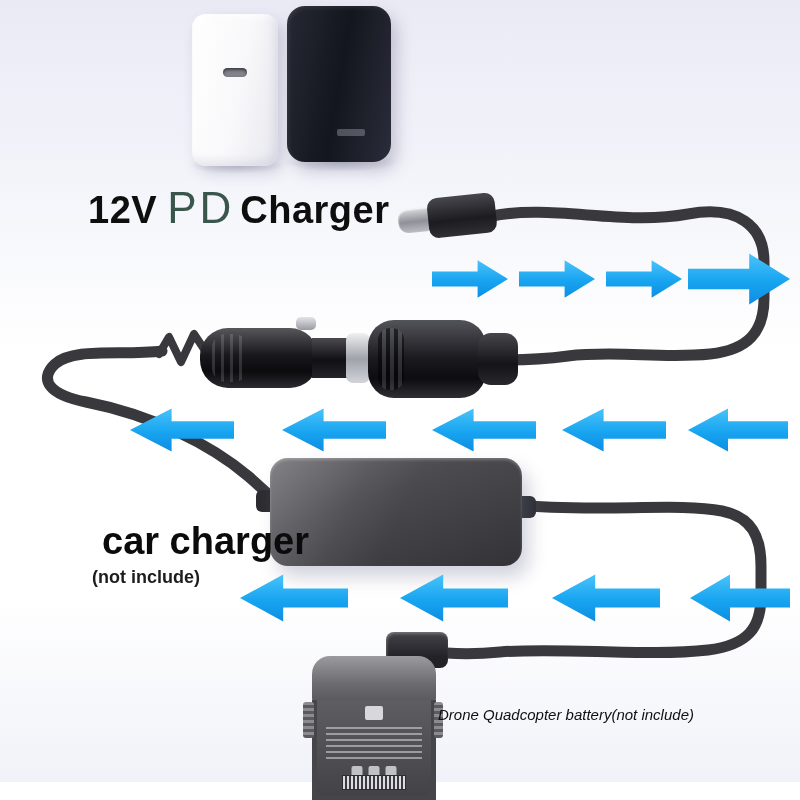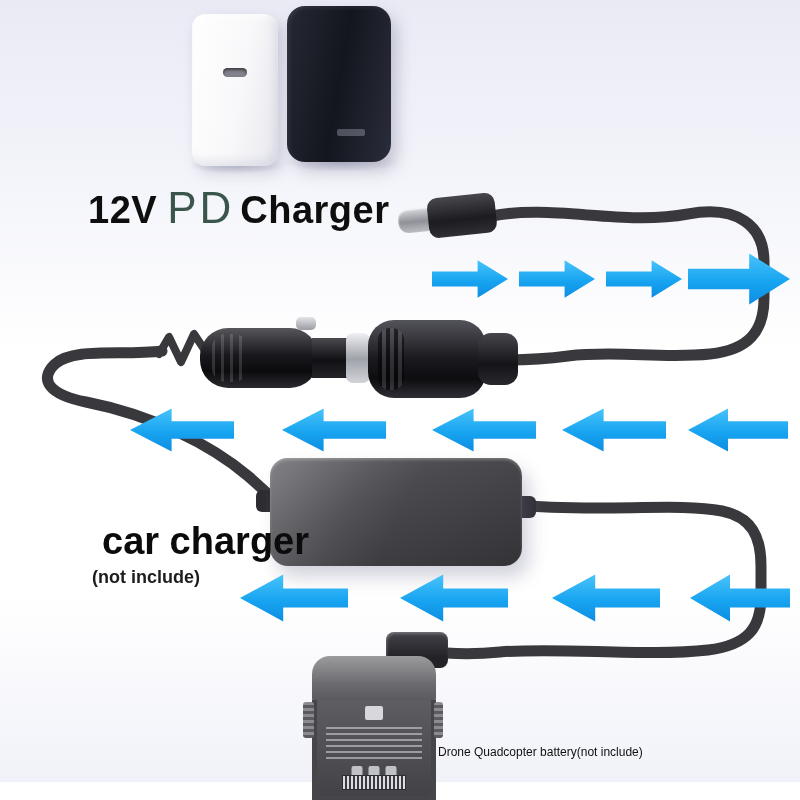--- a/index.html
+++ b/index.html
@@ -91,21 +91,21 @@
     background:linear-gradient(180deg,#5d5d62 0%,#424247 100%);}
   .batt-logo{position:absolute;left:50%;top:6px;transform:translateX(-50%);width:18px;height:14px;border-radius:2px;
     background:rgba(232,232,238,.88);}
   .batt-lines{position:absolute;left:9px;top:27px;right:9px;height:34px;
     background:repeating-linear-gradient(180deg,rgba(216,219,226,.55) 0 2px,rgba(216,219,226,0) 2px 6px);}
   .batt-certs{position:absolute;left:50%;top:66px;transform:translateX(-50%);display:flex;gap:6px;}
   .batt-certs span{width:11px;height:11px;border-radius:2px;background:rgba(222,224,230,.8);}
   .batt-barcode{position:absolute;left:50%;bottom:6px;transform:translateX(-50%);width:62px;height:13px;
     background:repeating-linear-gradient(90deg,#dcdce1 0 2px,#3a3a3f 2px 4px);border:1px solid #2c2c31;}
 
-  .batt-caption{position:absolute;left:438px;top:745px;font-size:12px;color:#101010;white-space:nowrap;}
+  .batt-caption{position:absolute;left:438px;top:706px;font-size:15px;color:#101010;white-space:nowrap;font-style:italic;}
 </style>
 </head>
 <body>
 
 <div class="stage">
 
   <svg class="cables" viewBox="0 0 800 800">
     <path class="cable" d="M 492 216 C 552 204 622 226 688 214 C 738 205 764 226 764 262 L 764 298 C 764 332 748 350 710 354 C 662 359 616 350 568 356 C 545 359 522 360 504 360"></path>
     <path class="cable zig" d="M 206 352 L 194 334 L 181 362 L 169 337 L 159 354"></path>
     <path class="cable" d="M 162 351 C 122 356 74 347 55 364 C 38 380 50 395 86 402 C 152 415 210 444 248 476 C 262 488 266 493 276 500"></path>

